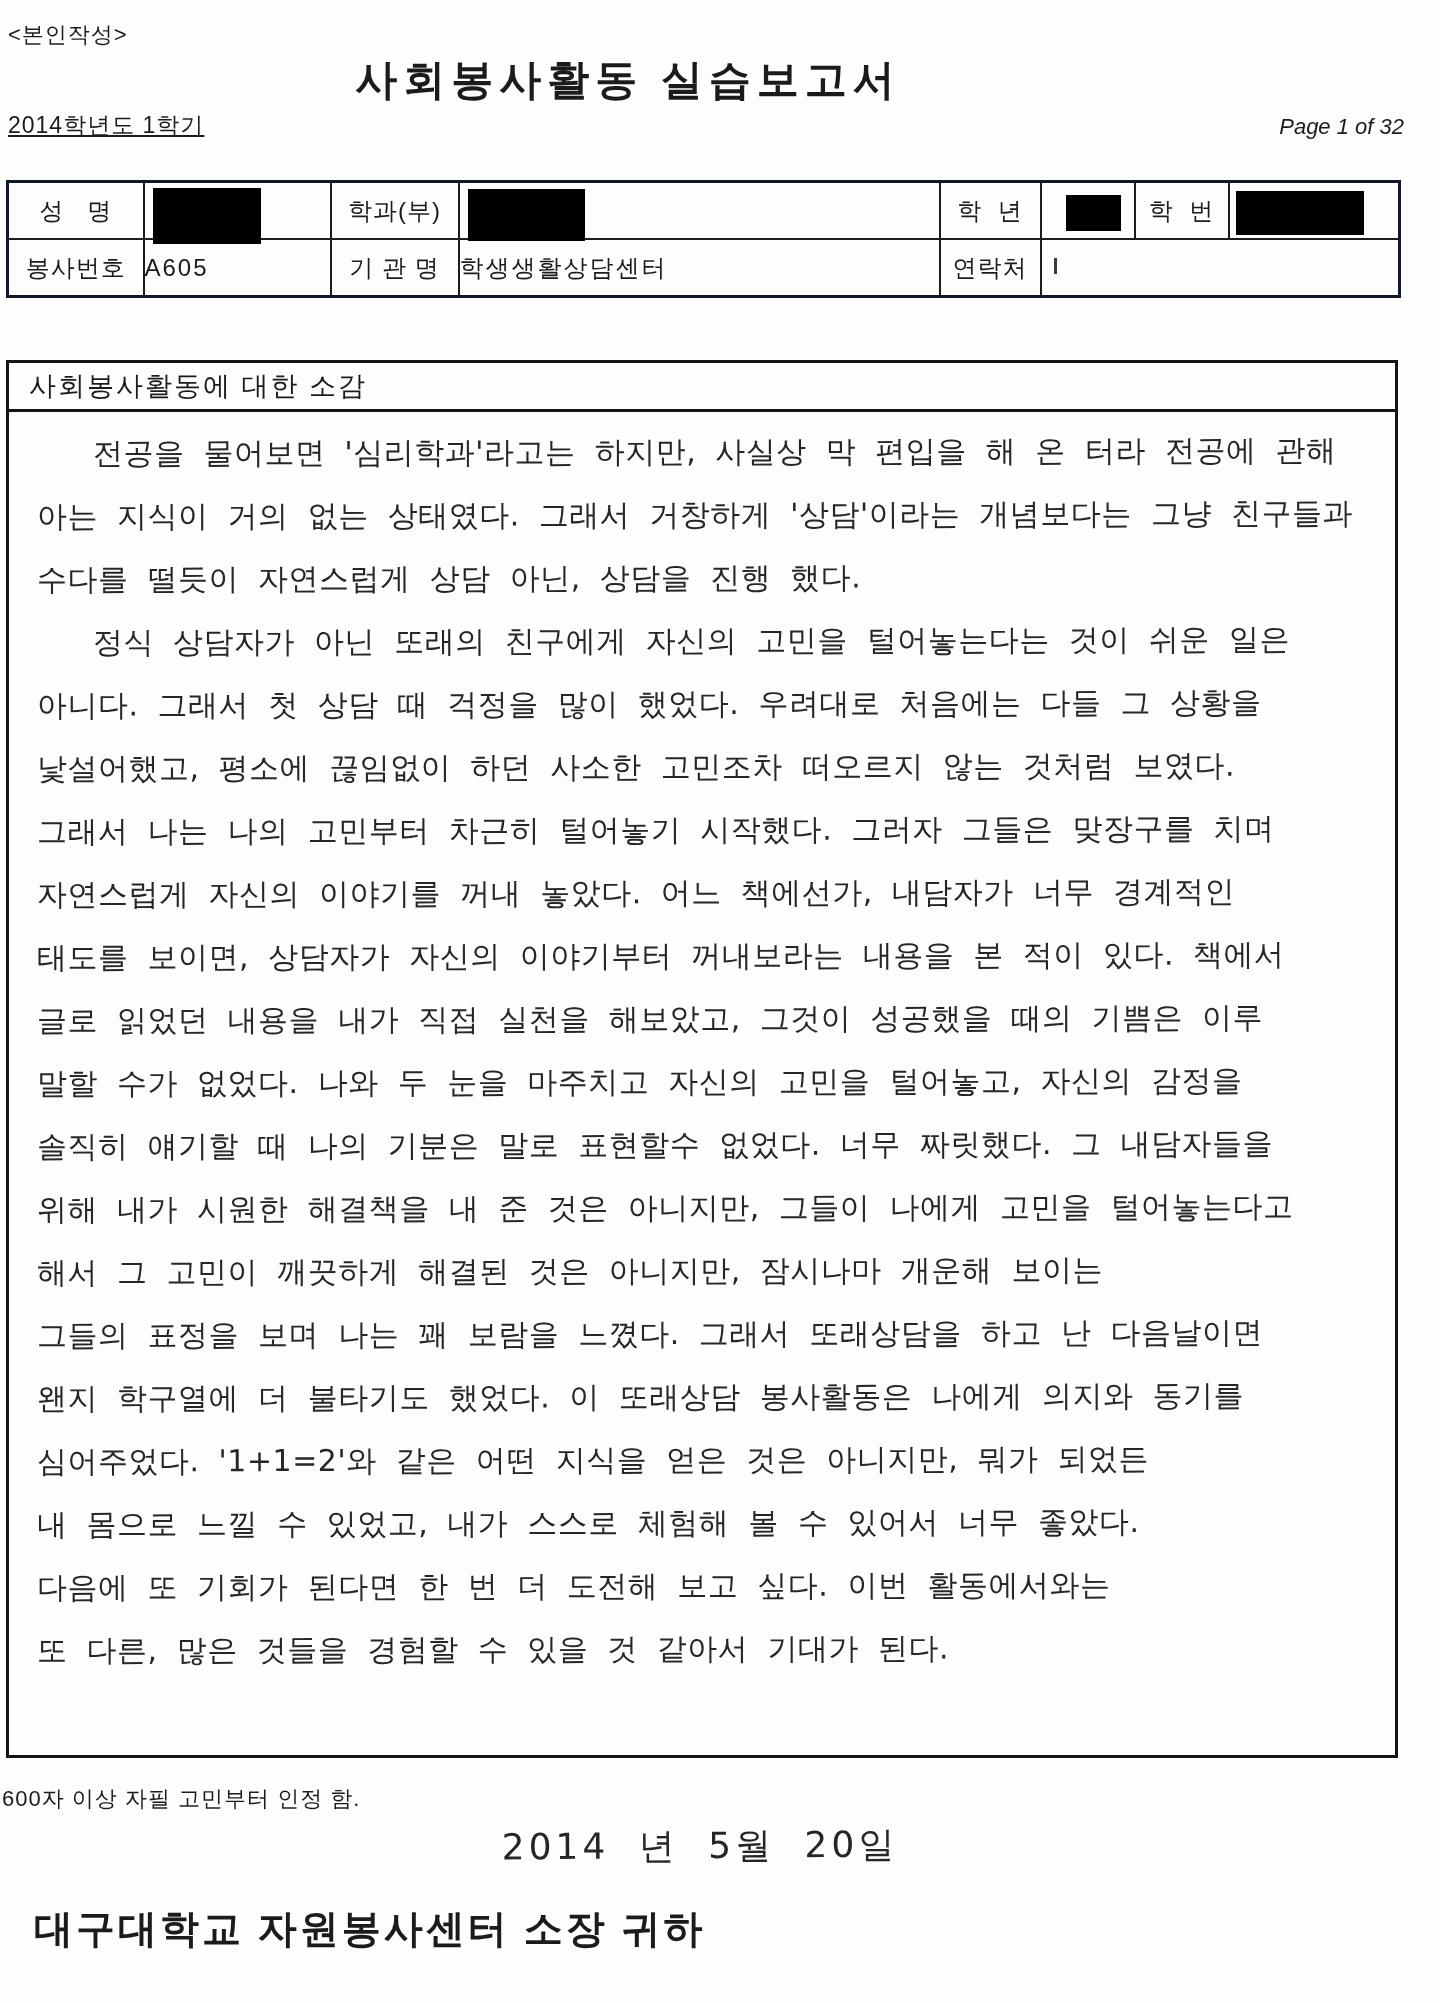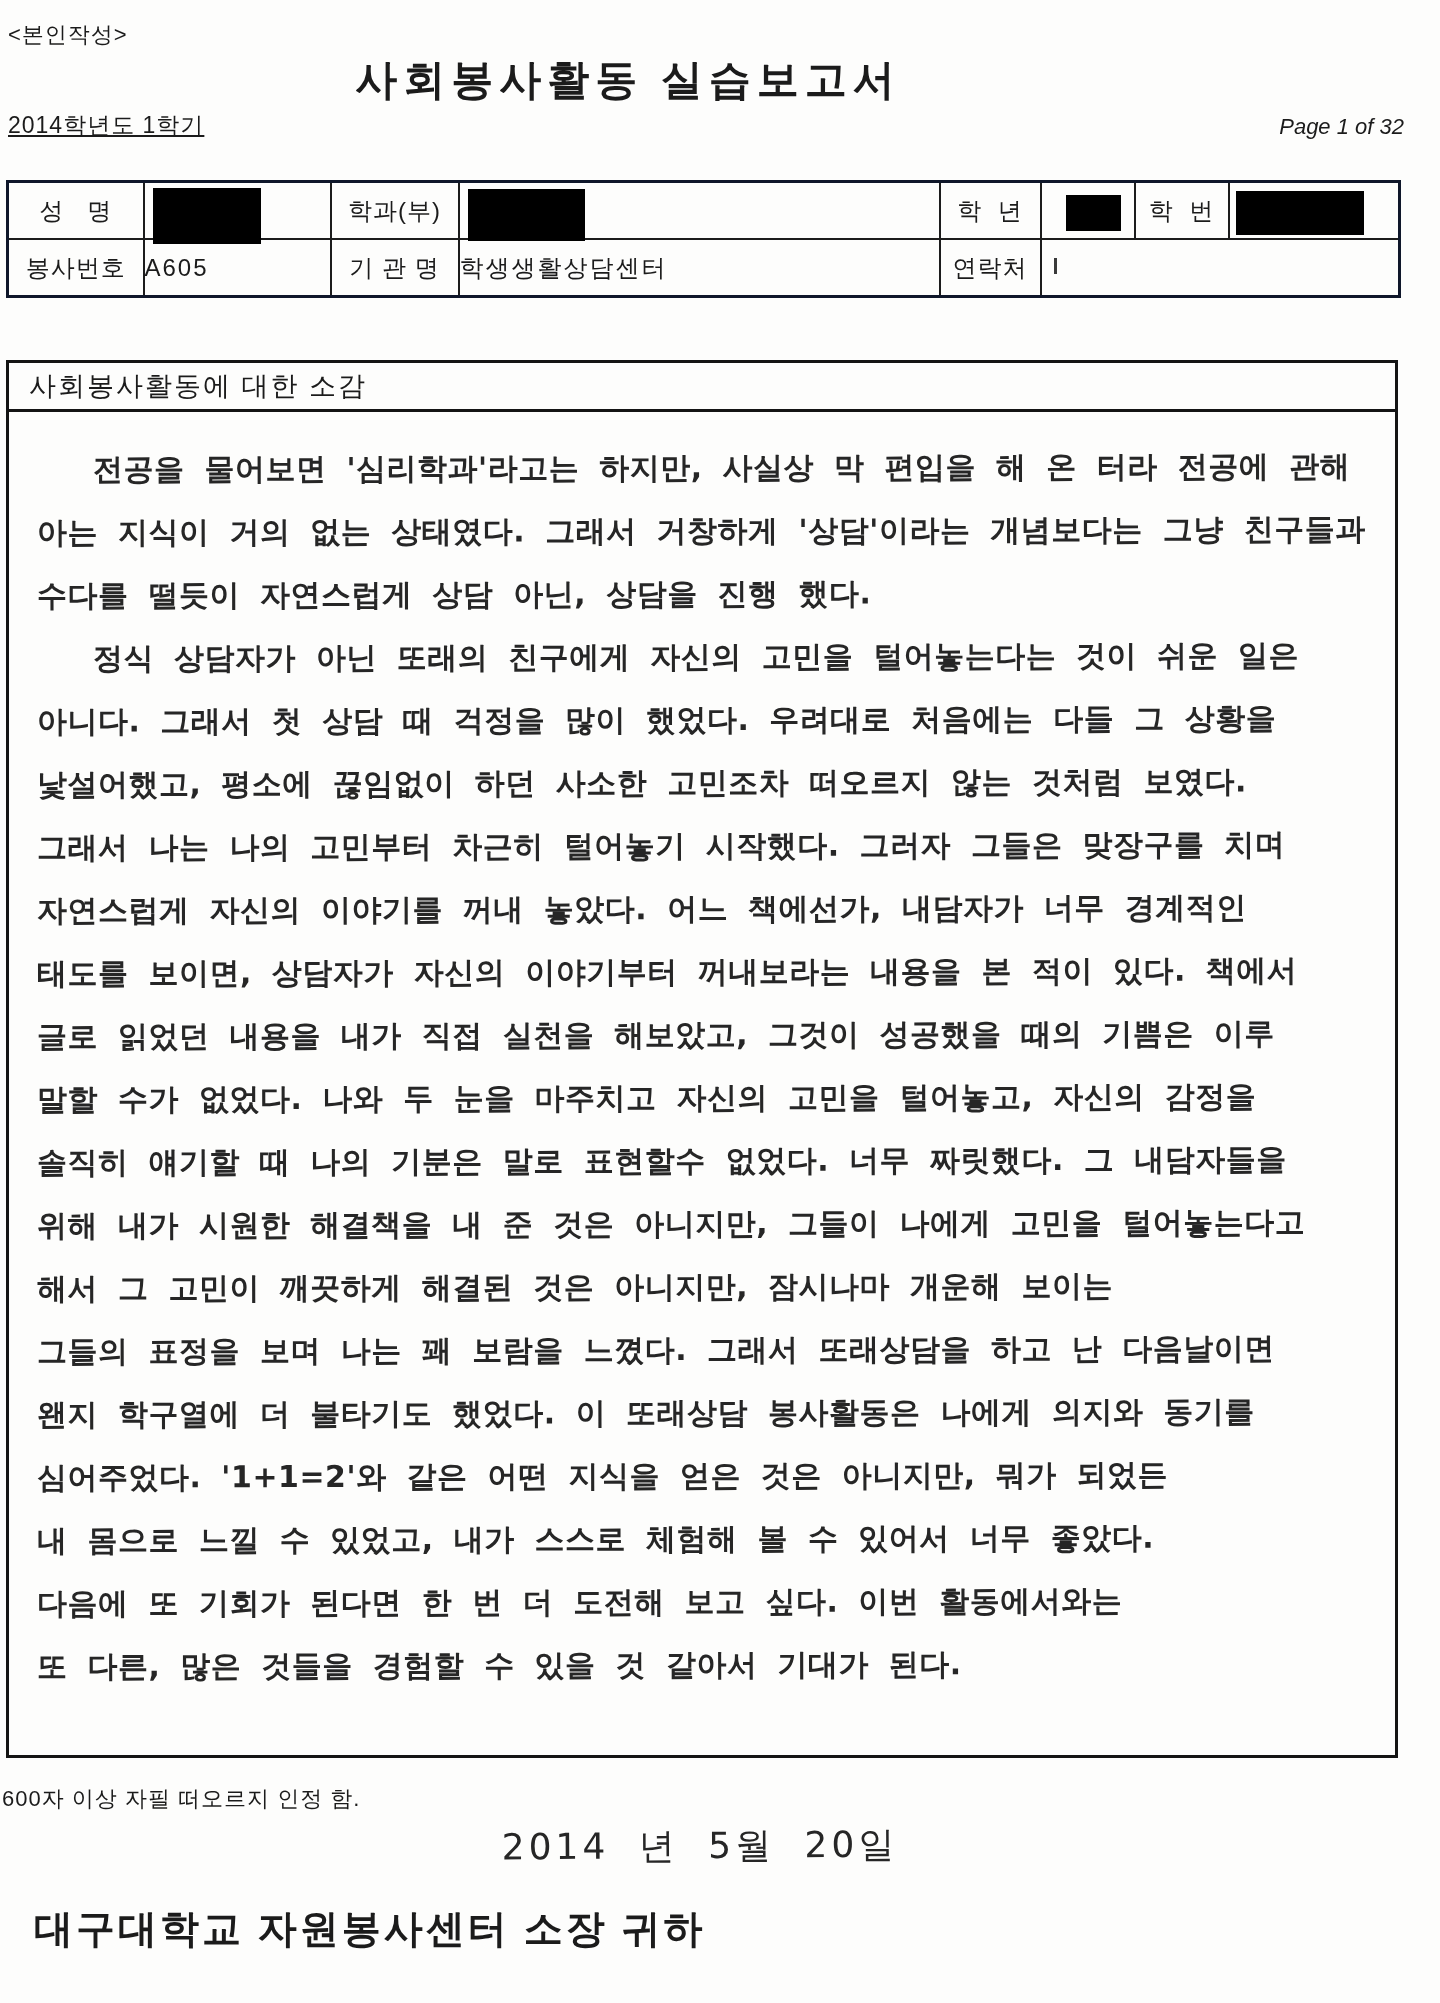--- a/index.html
+++ b/index.html
@@ -38,21 +38,21 @@
   
   .report-box{
     top:360px;left:6px;width:1386px;height:1392px;
     border:3px solid #141414;background:transparent;
   }
   .report-header{
     height:46px;border-bottom:3px solid #141414;
     font-size:27px;letter-spacing:2px;
     display:flex;align-items:center;padding-left:20px;
   }
-  .report-body{padding-top:24px;font-weight:bold;}
+  .report-body{padding-top:8px;}
   .hand{font-family:"DejaVu Sans",sans-serif;color:#262626;}
   .hand-line{
     height:63px;line-height:63px;font-size:30px;
     padding-left:28px;letter-spacing:0.5px;word-spacing:9px;
     white-space:nowrap;transform:rotate(-0.15deg);
   }
   .hand-line.indent{padding-left:84px;}
   
   .note{top:1784px;left:2px;font-size:22px;letter-spacing:1px;}
   .date-line{top:1822px;left:0;width:1400px;text-align:center;
@@ -129,15 +129,15 @@
     <div class="hand-line">해서 그 고민이 깨끗하게 해결된 것은 아니지만, 잠시나마 개운해 보이는</div>
     <div class="hand-line">그들의 표정을 보며 나는 꽤 보람을 느꼈다. 그래서 또래상담을 하고 난 다음날이면</div>
     <div class="hand-line">왠지 학구열에 더 불타기도 했었다. 이 또래상담 봉사활동은 나에게 의지와 동기를</div>
     <div class="hand-line">심어주었다. '1+1=2'와 같은 어떤 지식을 얻은 것은 아니지만, 뭐가 되었든</div>
     <div class="hand-line">내 몸으로 느낄 수 있었고, 내가 스스로 체험해 볼 수 있어서 너무 좋았다.</div>
     <div class="hand-line">다음에 또 기회가 된다면 한 번 더 도전해 보고 싶다. 이번 활동에서와는</div>
     <div class="hand-line">또 다른, 많은 것들을 경험할 수 있을 것 같아서 기대가 된다.</div>
   </div>
 </div>
 
-<div class="abs note">600자 이상 자필 떠오르지 인정 함.</div>
+<div class="abs note">600자 이상 자필 고민부터 인정 함.</div>
 <div class="abs date-line hand">2014 년 5월 20일</div>
 <div class="abs addressee">대구대학교 자원봉사센터 소장 귀하</div>
 
 </body></html>

